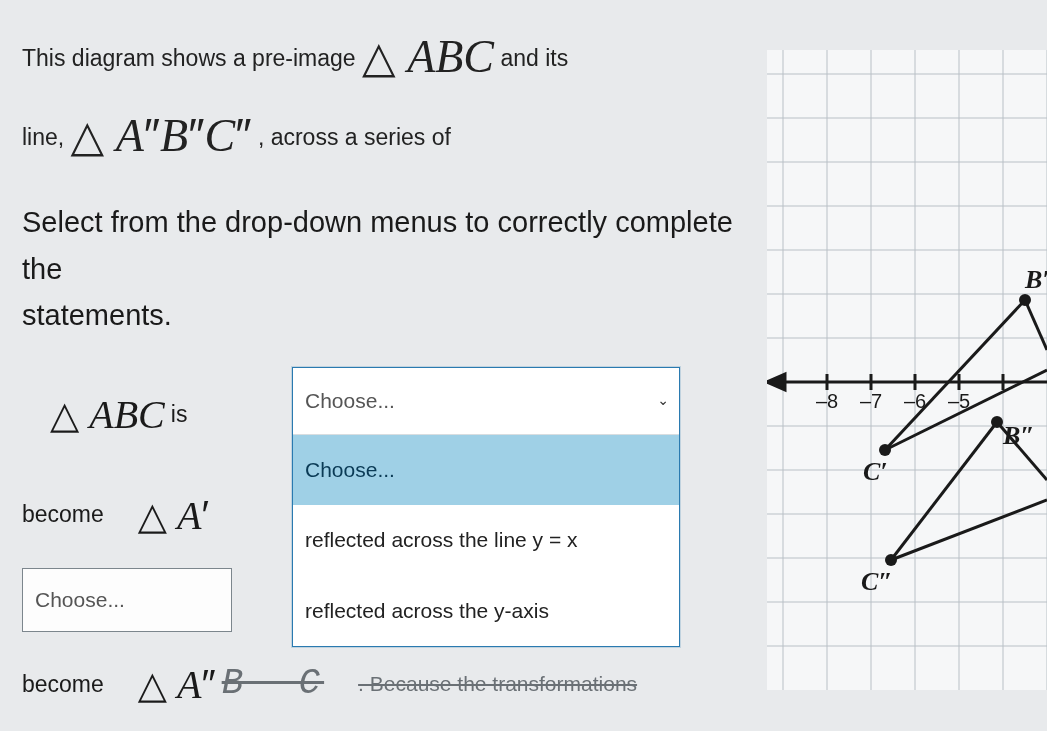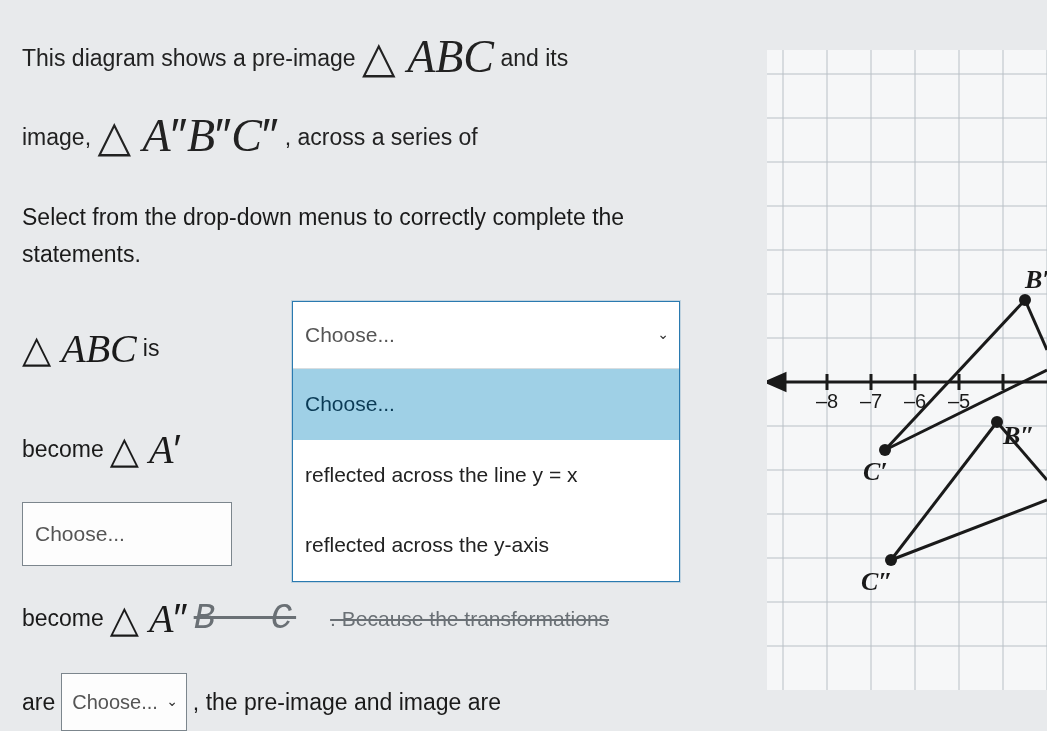--- a/index.html
+++ b/index.html
@@ -33,35 +33,36 @@
   .intro {
     font-size: 23px;
     line-height: 1.7;
     color: #222;
   }
   .tri {
     font-family: "Times New Roman", serif;
     font-style: italic;
     font-size: 40px;
     vertical-align: -4px;
+    margin-left: 28px;
   }
   .tri-huge {
     font-family: "Times New Roman", serif;
     font-style: italic;
     font-size: 46px;
     vertical-align: -6px;
   }
   .tri-sym {
     font-style: normal;
     font-size: 0.95em;
   }
   .prime { font-style: normal; font-family: Arial, sans-serif; }
   .section2 {
     margin-top: 24px;
-    font-size: 23px;
+    font-size: 29px;
     line-height: 1.6;
   }
   .fill {
     margin-top: 28px;
     font-size: 23px;
     line-height: 2.4;
     position: relative;
   }
   .selectbox {
     display: inline-block;
@@ -133,21 +134,21 @@
 </head>
 <body>
 
 <div class="page">
   <div class="left">
 
     <div class="intro">
       <span>This diagram shows a pre-image </span>
       <span class="tri-huge"><span class="tri-sym">△</span>&nbsp;<i>ABC</i></span>
       <span> and its</span><br>
-      <span>image, </span>
+      <span>line, </span>
       <span class="tri-huge"><span class="tri-sym">△</span>&nbsp;<i>A<span class="prime">″</span>B<span class="prime">″</span>C<span class="prime">″</span></i></span>
       <span> , across a series of</span><br>
     </div>
 
     <div class="section2">
       <span>Select from the drop-down menus to correctly complete the</span><br>
       <span>statements.</span>
     </div>
 
     <div class="fill">

